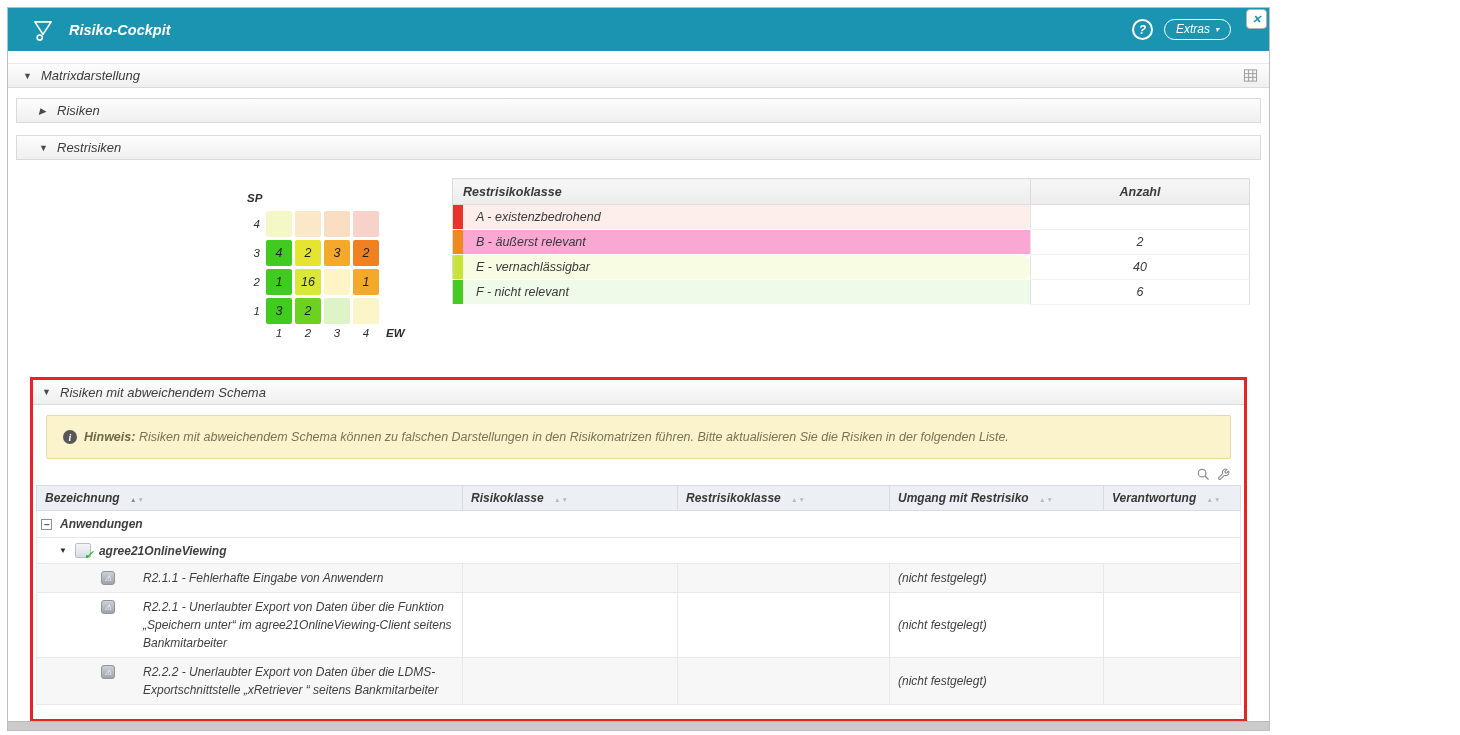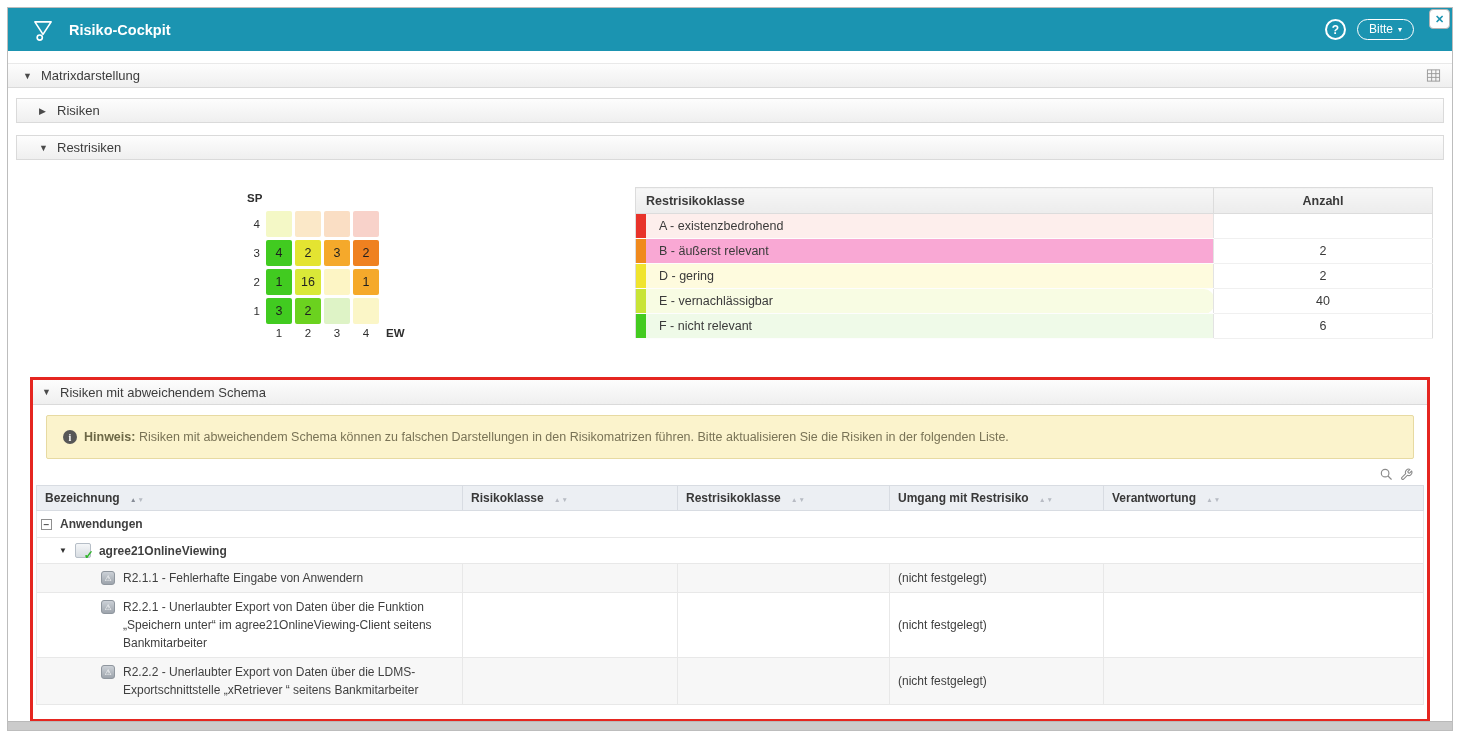--- a/index.html
+++ b/index.html
@@ -1,20 +1,20 @@
 <!DOCTYPE html>
 <html><head>
 <meta charset="utf-8">
 <style>
   * { box-sizing: border-box; margin: 0; padding: 0; }
   html,body { background:#fff; }
   .stage { position:relative; width:1460px; height:735px; background:#fff;
            font-family:"Liberation Sans", sans-serif; overflow:hidden; }
-  .window { position:absolute; left:7px; top:7px; width:1446px; height:724px;
-            border:1px solid #bdbdbd; background:#fff; }
+  .window { position:absolute; left:7px; top:7px; width:1263px; height:724px;
+            border:1px solid #bdbdbd; background:#fff;font-style:italic; }
 
   
   .titlebar { height:43px; background:#1b94b1; display:flex; align-items:center; padding:0 14px; }
   .logo { width:26px; height:26px; margin-left:8px; flex:none; }
   .app-title { color:#fff; font-size:14.5px; font-weight:bold; margin-left:13px; }
   .tb-right { margin-left:auto; display:flex; align-items:center; gap:11px; margin-right:24px; }
   .help-btn { width:21px; height:21px; border:2px solid #fff; border-radius:50%; color:#fff;
               font-size:12px; font-weight:bold; display:flex; align-items:center; justify-content:center; cursor:pointer; }
   .extras-btn { border:1px solid #fff; border-radius:11px; color:#fff; font-size:12px;
                 padding:2px 11px 3px; display:flex; align-items:center; gap:5px; cursor:pointer; }
@@ -27,21 +27,21 @@
   .content { position:relative; padding-top:12px; }
   .section-bar { height:25px; display:flex; align-items:center;
                  background:linear-gradient(#fdfdfd,#efefef); border:1px solid #dadada;
                  font-size:13px; color:#3c3c3c; cursor:pointer; }
   .bar-full { border-left:none; border-right:none; border-top:1px solid #e9e9e9; padding-left:15px; margin-bottom:10px; }
   .bar-boxed { margin:0 8px 12px; padding-left:22px; }
   .marker { font-size:9px; color:#4a4a4a; margin-right:8px; width:10px; flex:none; }
   .grid-icon { margin-left:auto; margin-right:11px; display:flex; }
 
   
-  .restr-content { display:flex; align-items:flex-end; padding:6px 0 16px; }
+  .restr-content { display:flex; align-items:flex-start; padding:6px 0 16px; }
   .matrix { margin-left:237px; padding-top:14px; }
   .m-sp { font-size:11.5px; font-weight:bold; color:#2e2e2e; margin:0 0 7px 2px; }
   .m-row { display:flex; align-items:center; margin-bottom:3px; }
   .m-tick { width:15px; text-align:right; margin-right:6px; font-size:11.5px; color:#2e2e2e; }
   .m-cell { width:26px; height:26px; margin-right:3px; border-radius:2px; display:flex;
             align-items:center; justify-content:center; font-size:12.5px; color:#1f1f1f; }
   .m-ticks-x { display:flex; align-items:center; margin-top:3px; }
   .m-spacer { width:21px; flex:none; }
   .m-xtick { width:26px; margin-right:3px; text-align:center; font-size:11.5px; color:#2e2e2e; }
   .m-ew { font-size:11.5px; font-weight:bold; margin-left:4px; color:#2e2e2e; }
@@ -87,21 +87,21 @@
   .row-subgroup td { font-weight:bold; background:#fff; }
   .subgroup-inner { display:flex; align-items:center; gap:8px; padding-left:14px; }
   .tree-caret { font-size:8px; color:#2f2f2f; flex:none; cursor:pointer; }
   .app-icon { position:relative; width:16px; height:15px; flex:none;
               background:linear-gradient(#f4f6f8,#d8dde2); border:1px solid #b6bec7; border-radius:2px; }
   .app-check { position:absolute; right:-4px; bottom:-5px; color:#2eb629; font-size:12px; font-weight:bold; }
   .bez-inner { display:flex; align-items:flex-start; gap:8px; padding-left:56px; }
   .risk-icon { flex:none; width:14px; height:14px; border-radius:3px;
                background:linear-gradient(#ccd1d7,#9da4ac); border:1px solid #8f969e; color:#fff;
                font-size:8px; display:inline-flex; align-items:center; justify-content:center; margin-top:2px; }
-  .bez-text { line-height:1.5; }
+  .bez-text { line-height:1.5;margin-left:20px; }
   .row-odd { background:#f7f7f7; }
   .row-even { background:#fff; }
 
   .hscroll { position:absolute; left:0; right:0; bottom:0; height:9px; background:#cbcbcb;
              border-top:1px solid #b9b9b9; cursor:pointer; }
 </style>
 </head>
 <body>
 
 <div class="stage">
@@ -109,21 +109,21 @@
 
     <div class="titlebar" style="background: rgb(27, 148, 177);">
       <svg class="logo" viewBox="0 0 24 24" fill="none" stroke="#ffffff" stroke-width="1.5" stroke-linejoin="round">
         <path d="M4.5 4.5 h15 l-7.5 11.5 z"></path>
         <circle cx="9" cy="19" r="2.4"></circle>
       </svg>
       <span class="app-title">Risiko-Cockpit</span>
       <div class="tb-right">
         <span class="help-btn">?</span>
         <span class="extras-btn">
-          <span>Bitte</span>
+          <span>Extras</span>
           <span class="extras-caret">▾</span>
         </span>
       </div>
     </div>
     <span class="close-btn">✕</span>
 
     <div class="content">
 
       <div class="section-bar bar-full">
         <span class="marker">▼</span>
@@ -213,27 +213,20 @@
               <td class="k-count"></td>
             </tr>
             <tr>
               <td class="k-label" style="background: #f9a8d4;">
                 <span class="k-bar" style="background: rgb(240, 138, 29);"></span>
                 <span>B - äußerst relevant</span>
               </td>
               <td class="k-count">2</td>
             </tr>
             <tr>
-              <td class="k-label" style="background: rgb(254, 251, 222);">
-                <span class="k-bar" style="background: rgb(240, 228, 46);"></span>
-                <span>D - gering</span>
-              </td>
-              <td class="k-count">2</td>
-            </tr>
-            <tr>
               <td class="k-label" style="background: rgb(248, 252, 227); border-radius: 10px;">
                 <span class="k-bar" style="background: rgb(200, 228, 55);"></span>
                 <span>E - vernachlässigbar</span>
               </td>
               <td class="k-count">40</td>
             </tr>
             <tr>
               <td class="k-label" style="background: rgb(239, 250, 232);">
                 <span class="k-bar" style="background: rgb(67, 203, 31);"></span>
                 <span>F - nicht relevant</span>

